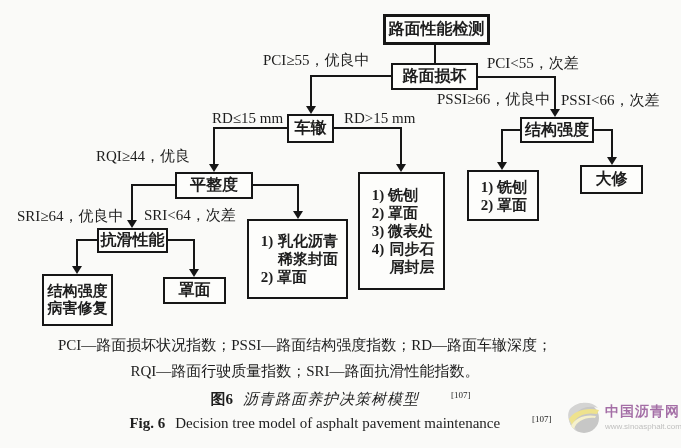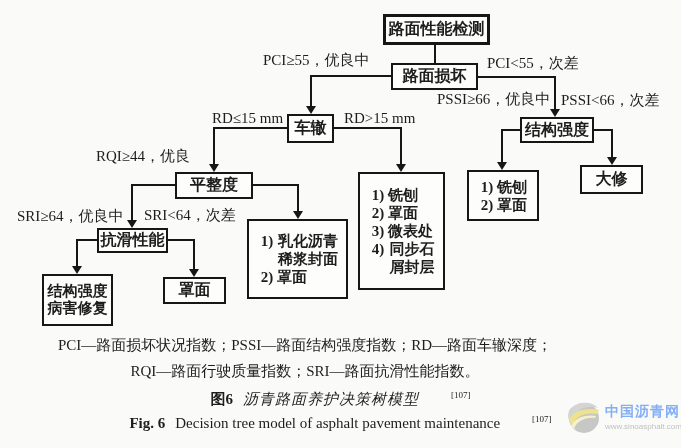--- a/index.html
+++ b/index.html
@@ -102,21 +102,21 @@
   .figcap{position:absolute;left:0;width:681px;text-align:center;font-size:15px;}
   .figcap-zh{top:390px;}
   .figcap-en{top:414px;}
   .figcap b{margin-right:10px;}
   .kai{font-style:italic;letter-spacing:1px;}
   sup{font-size:9px;padding-left:32px;}
 
   
   .watermark{position:absolute;left:568px;top:399px;display:flex;align-items:flex-start;opacity:.62;}
   .wm-text{margin-left:3px;}
-  .wm-name{color:#3b82f6;font-weight:bold;font-size:14px;letter-spacing:1px;line-height:20px;margin-top:3px;}
+  .wm-name{color:#701a75;font-weight:bold;font-size:14px;letter-spacing:1px;line-height:20px;margin-top:3px;}
   .wm-url{color:#9a9a9a;font-size:8px;font-family:"Liberation Sans","DejaVu Sans",sans-serif;line-height:9px;}
 </style>
 </head>
 <body>
 
 <div id="stage">
 
   <div class="line l1"></div>
   <div class="line l2a"></div>
   <div class="line l2b"></div>

